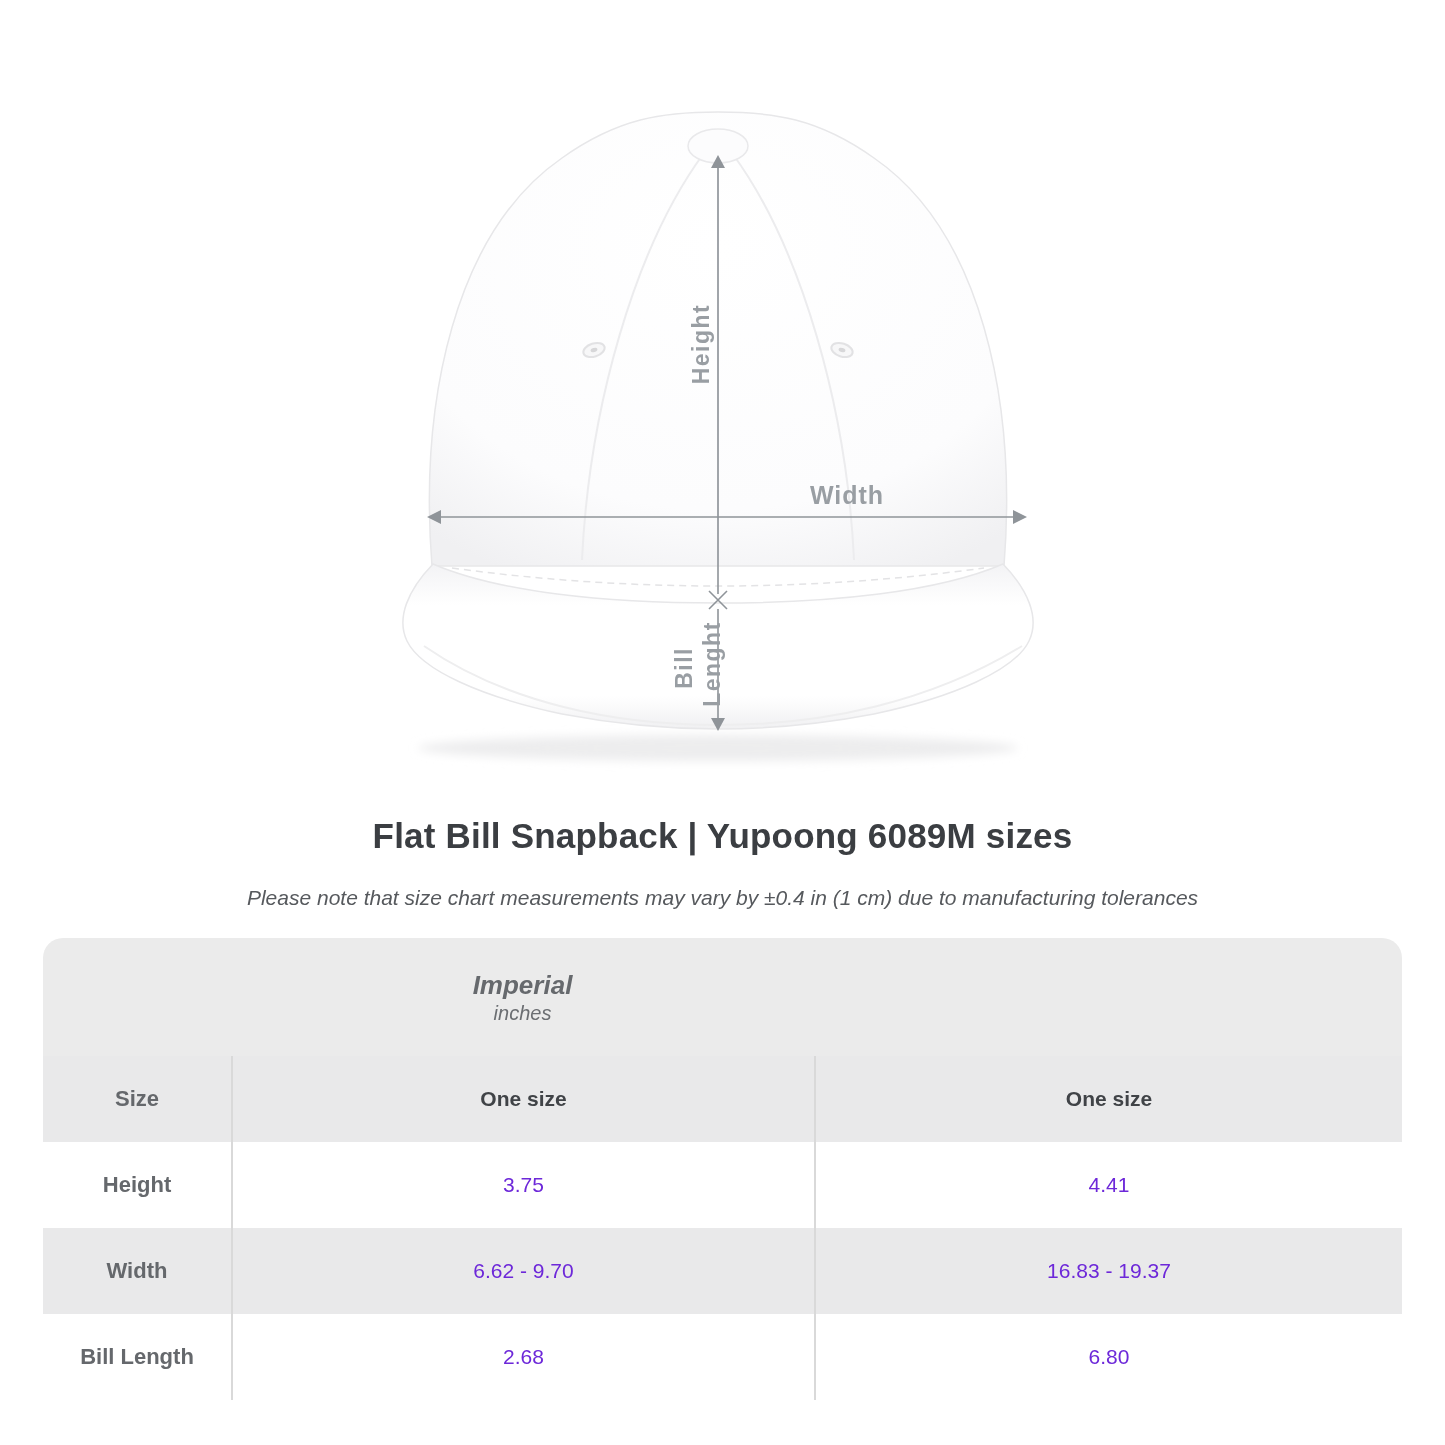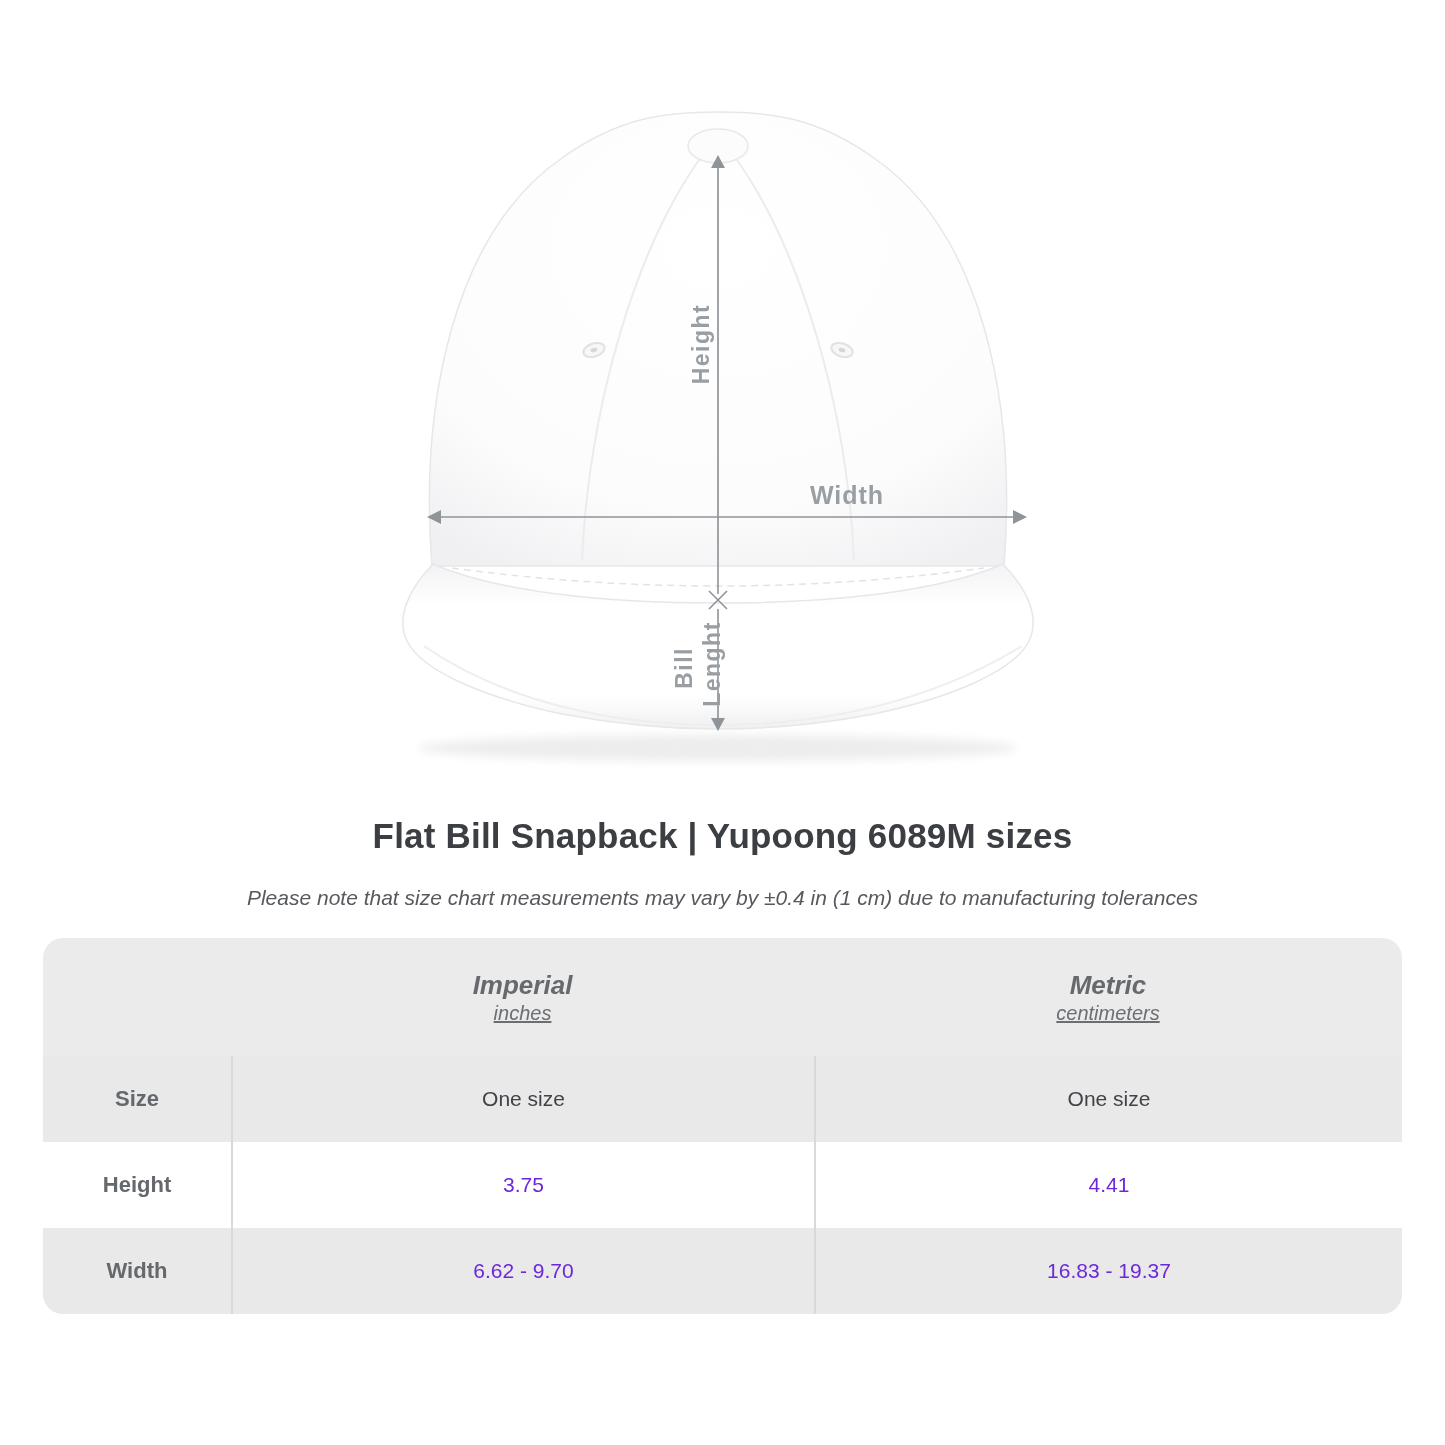--- a/index.html
+++ b/index.html
@@ -63,21 +63,20 @@
     font-weight: bold;
     font-style: italic;
     color: #66696d;
     line-height: 30px;
   }
   .hunit {
     font-size: 20px;
     font-style: italic;
     color: #6b6e72;
     line-height: 26px;
-    text-decoration: underline;
   }
   .t-row {
     display: grid;
     grid-template-columns: 188px 583px auto;
     height: 86px;
     text-align: center;
   }
   .t-row:nth-child(odd) { background: #ffffff; }
   .t-row:nth-child(even) { background: #e9e9ea; }
   .t-row > div {
@@ -89,21 +88,21 @@
   .cell-label {
     font-size: 22px;
     font-weight: bold;
     color: #65686c;
   }
   .cell-value {
     font-size: 21px;
     color: #6d28d9;
   }
   .t-row.size-row .cell-value {
-    font-weight: normal;
+    font-weight: bold;
     color: #404347;
   }
 </style>
 </head>
 <body>
 
 <div class="page">
 
   <svg class="hat-figure" width="1445" height="800" viewBox="0 0 1445 800" aria-hidden="true">
     <defs>
@@ -173,39 +172,40 @@
   <div class="page-title">Flat Bill Snapback | Yupoong 6089M sizes</div>
   <div class="page-subtitle">Please note that size chart measurements may vary by ±0.4 in (1 cm) due to manufacturing tolerances</div>
 
   <div class="size-table">
     <div class="t-header">
       <div class="hcell"></div>
       <div class="hcell">
         <div class="hname">Imperial</div>
         <div class="hunit">inches</div>
       </div>
-      <div class="hcell">
-        <div class="hname">Metric</div>
-        <div class="hunit">centimeters</div>
-      </div>
     </div>
 
     <div class="t-row size-row">
       <div class="cell-label">Size</div>
       <div class="cell-value">One size</div>
       <div class="cell-value">One size</div>
     </div>
 
     <div class="t-row">
       <div class="cell-label">Height</div>
       <div class="cell-value">3.75</div>
       <div class="cell-value">4.41</div>
     </div>
 
     <div class="t-row">
       <div class="cell-label">Width</div>
       <div class="cell-value">6.62 - 9.70</div>
       <div class="cell-value">16.83 - 19.37</div>
     </div>
 
+    <div class="t-row">
+      <div class="cell-label">Bill Length</div>
+      <div class="cell-value">2.68</div>
+      <div class="cell-value">6.80</div>
+    </div>
   </div>
 
 </div>
 
 </body></html>

